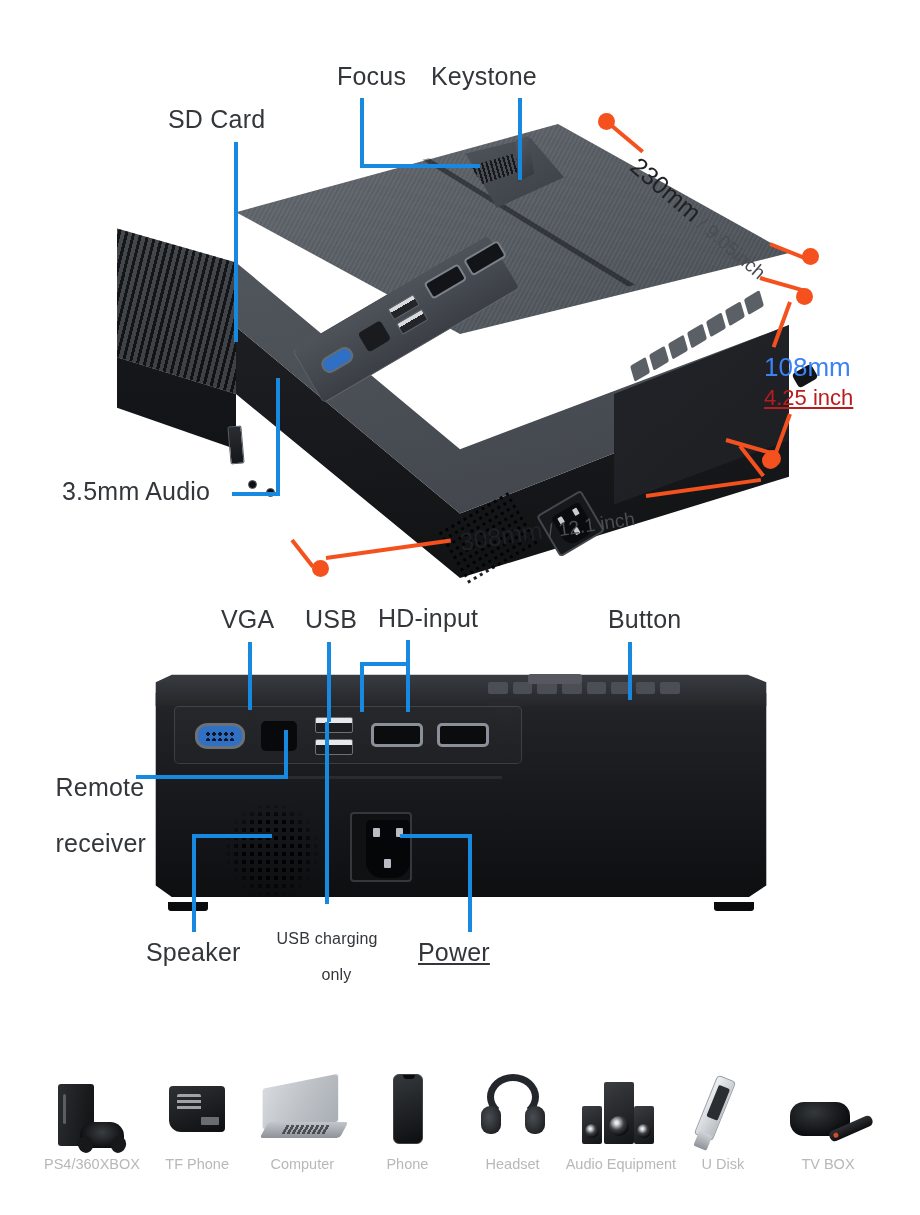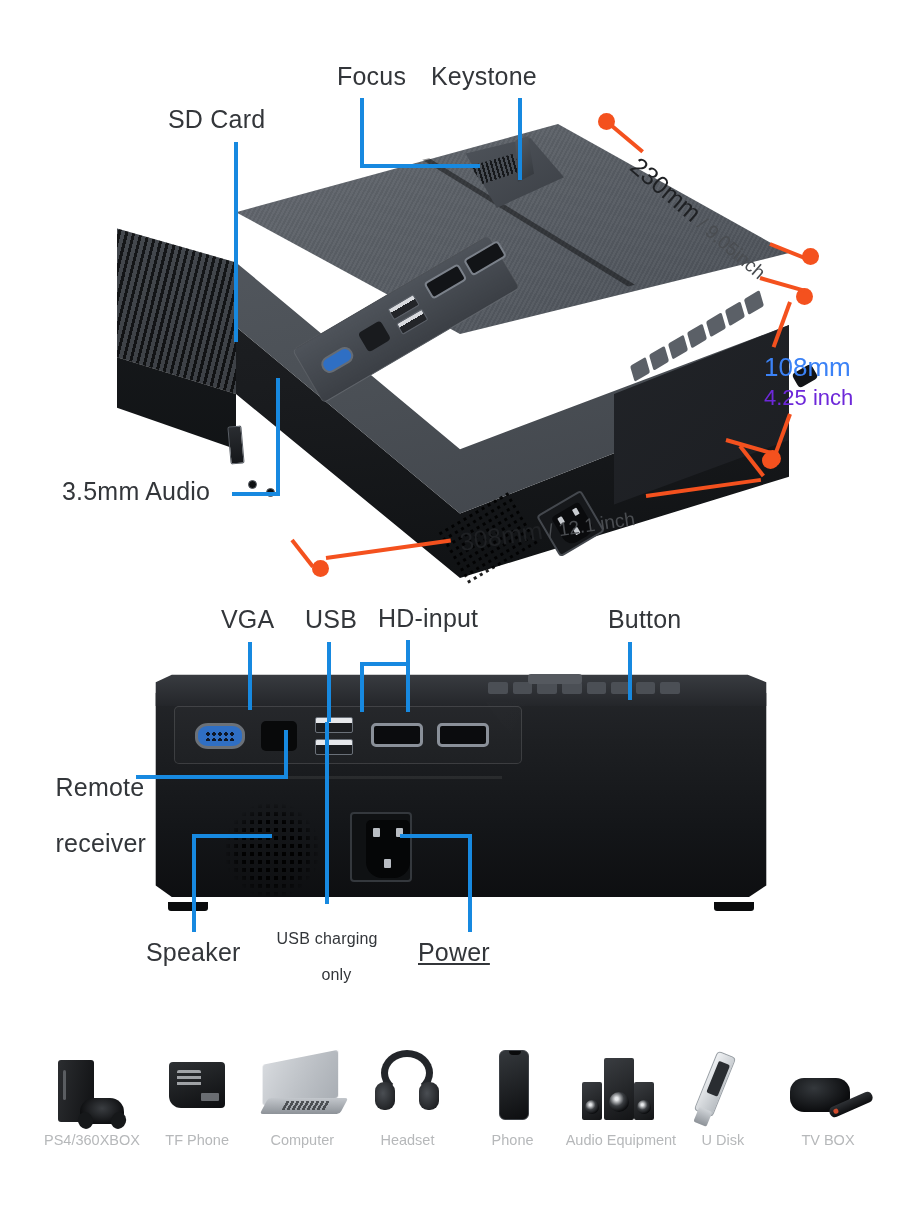--- a/index.html
+++ b/index.html
@@ -40,21 +40,21 @@
     background: #f4511e;
   }
   .dim {
     position: absolute; white-space: nowrap; color: #1f2124;
     font-size: 25px; transform-origin: 0 50%;
   }
   .dim .sub { font-size: 19px; color: #4a4d51; }
 
   .dimblock { position: absolute; }
   .dimblock .main { font-size: 26px; color: #3b82f6; }
-  .dimblock .sub2 { font-size: 22px; color: #6d28d9; margin-top: 2px; }
+  .dimblock .sub2 { font-size: 22px; color: #b91c1c; margin-top: 2px; text-decoration: underline; }
 
   
   .proj3d { position: absolute; left: 96px; top: 118px; width: 700px; height: 460px; }
 
   .p-top {            
     position: absolute; left: 0; top: 0; width: 700px; height: 300px;
     background:
       repeating-linear-gradient(118deg, rgba(255,255,255,.035) 0 2px, rgba(0,0,0,.035) 2px 4px),
       linear-gradient(155deg,#6b6f76 0%, #5b6067 38%, #50555c 70%, #474b52 100%);
     clip-path: polygon(20.0% 31.4%, 66.0% 2.0%, 99.0% 45.0%, 52.0% 72.0%);
@@ -212,21 +212,21 @@
                 display: flex; gap: 5px; }
   .r-btnstrip i { flex: 1; background: #4b4f55; border-radius: 2px; }
   .r-pwrknob { position: absolute; left: 376px; top: 2px; width: 54px; height: 10px;
                background: #55595f; border-radius: 3px; }
   .r-foot { position: absolute; bottom: -7px; width: 40px; height: 9px;
             background: #0a0b0c; border-radius: 0 0 3px 3px; }
 
   
   .devstrip {
     position: absolute; left: 40px; top: 1032px; width: 840px; height: 140px;
-    display: flex; align-items: flex-start; justify-content: space-between;
+    display: flex; align-items: flex-end; justify-content: space-between;
   }
   .dev { width: 104px; text-align: center; }
   .dev .art { height: 94px; position: relative; }
   .dev .cap { font-size: 16px; color: #b6b8ba; margin-top: 6px; white-space: nowrap; }
   .dev .cap.sm { font-size: 14.5px; }
 
   
   .xbox-console { position:absolute; left:18px; bottom:4px; width:36px; height:62px;
       background: linear-gradient(100deg,#2b2d30,#101113); border-radius:3px; }
   .xbox-console::after { content:""; position:absolute; left:5px; top:10px; width:3px; height:30px;
@@ -483,32 +483,32 @@
       <div class="art">
         <div class="laptop-screen"></div>
           <div class="laptop-base"></div>
           <div class="laptop-keys"></div>
       </div>
       <div class="cap sm">Computer</div>
     </div>
 
     <div class="dev">
       <div class="art">
+          <div class="phone"></div>
+        </div>
+      <div class="cap sm">Phone</div>
+    </div>
+
+    <div class="dev">
+      <div class="art">
         <div class="hs-band"></div>
           <div class="hs-cup l"></div>
           <div class="hs-cup r"></div>
       </div>
       <div class="cap sm">Headset</div>
-    </div>
-
-    <div class="dev">
-      <div class="art">
-          <div class="phone"></div>
-        </div>
-      <div class="cap sm">Phone</div>
     </div>
 
     <div class="dev">
       <div class="art">
         <div class="spk sat l">
             <div class="cone"></div>
           </div>
         <div class="spk mid">
             <div class="cone"></div>
           </div>

